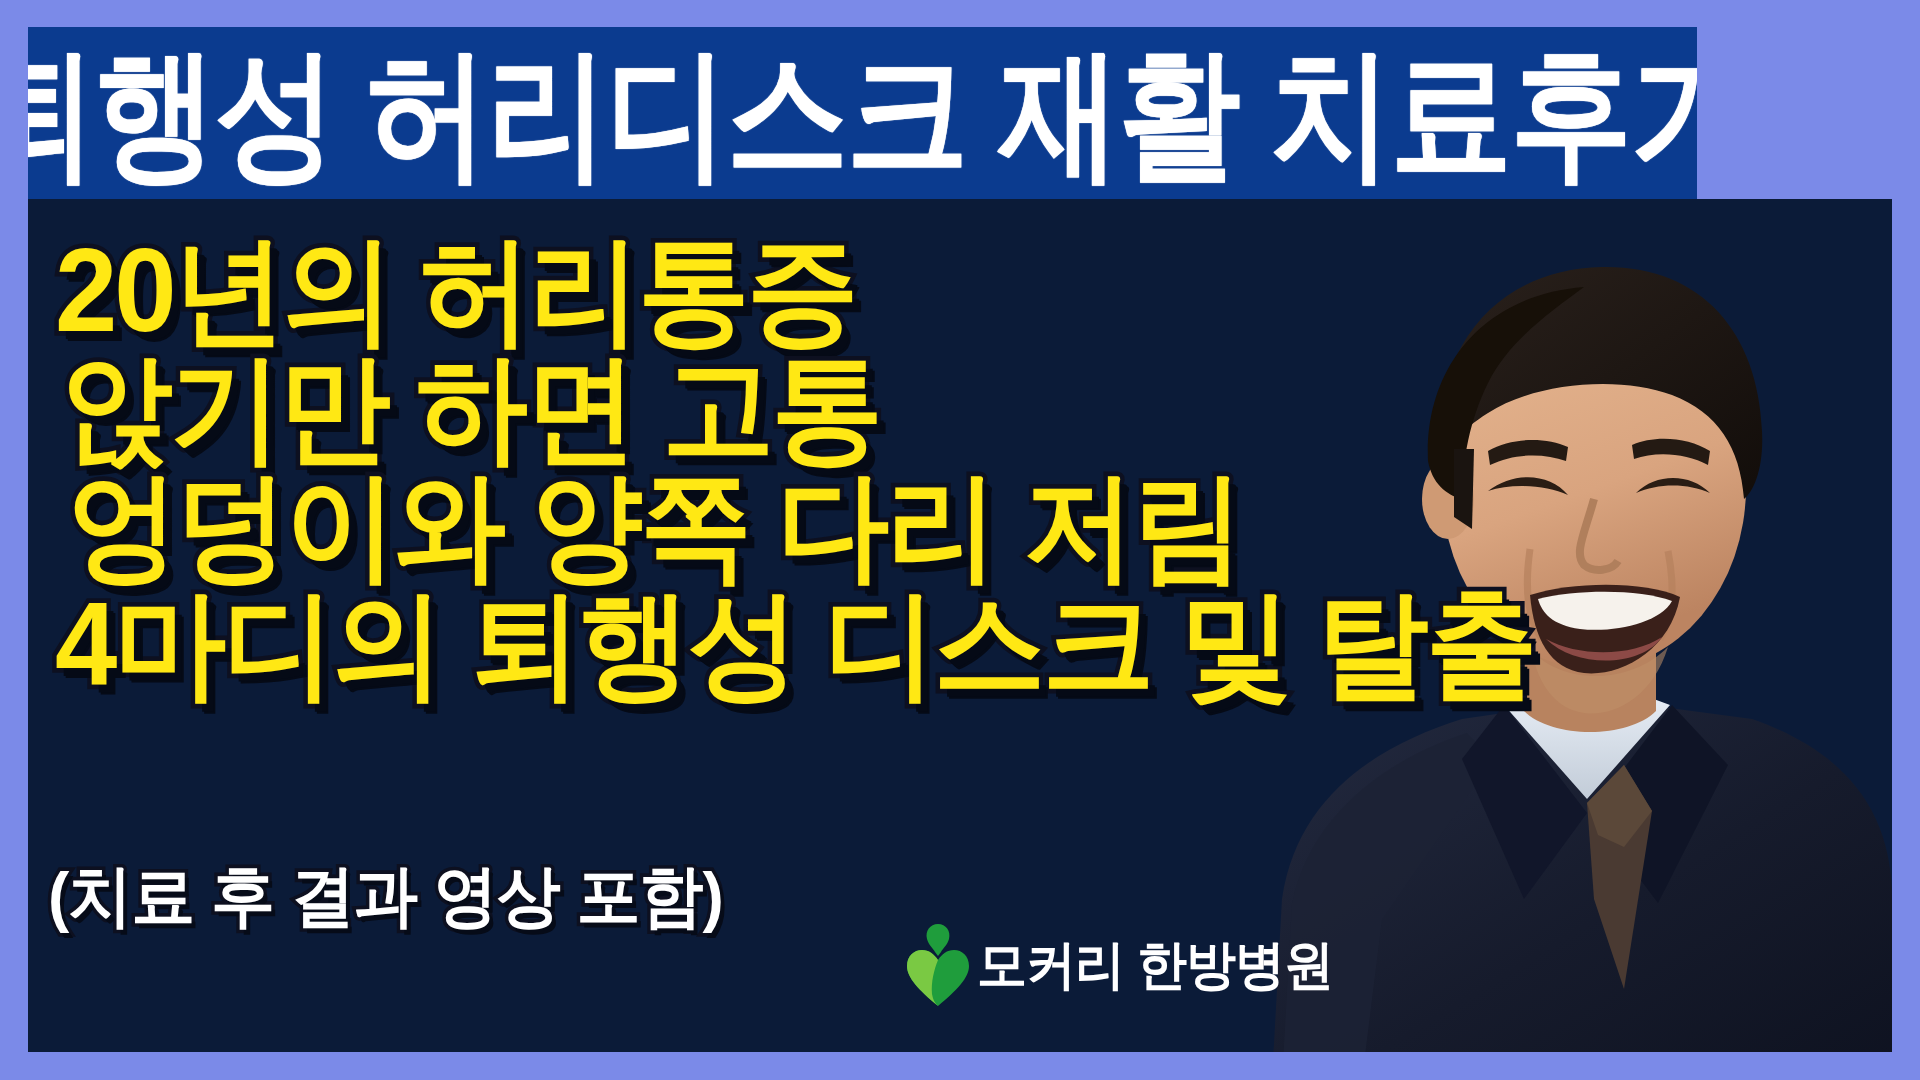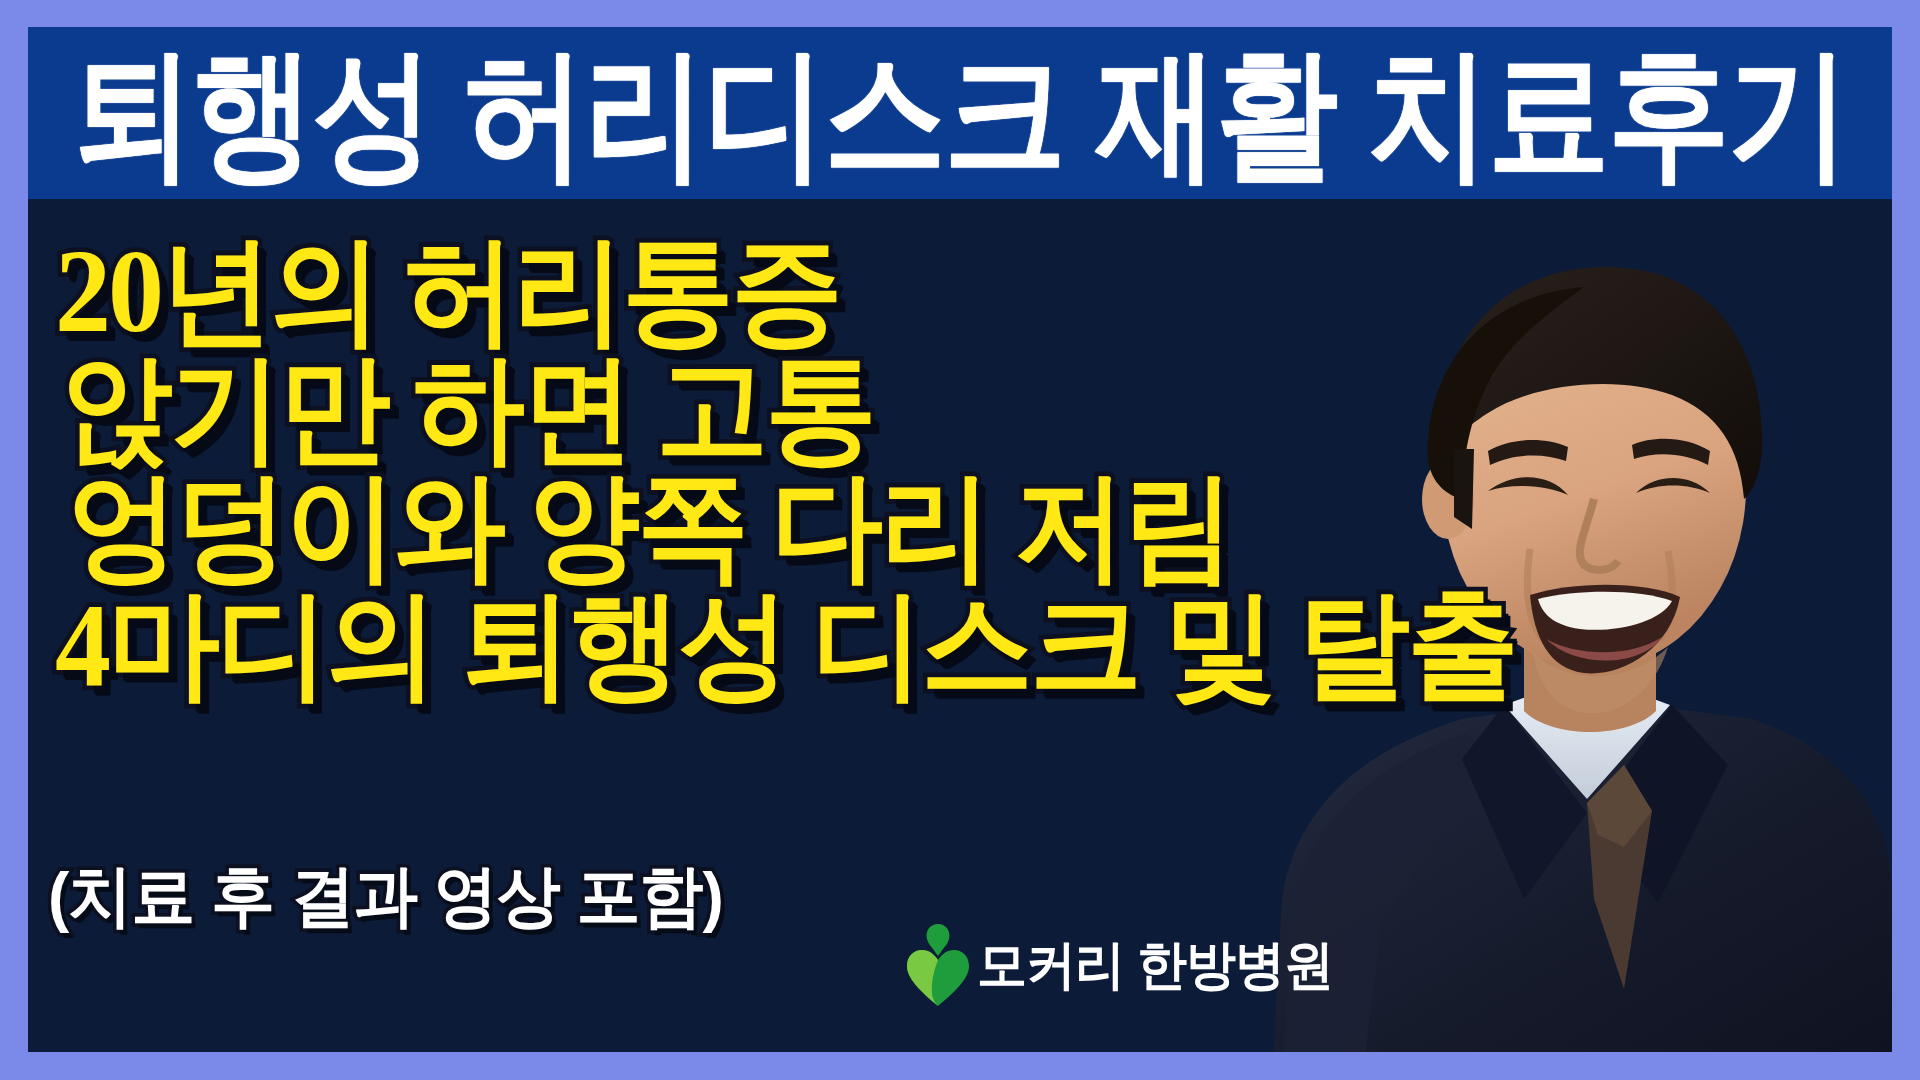--- a/index.html
+++ b/index.html
@@ -21,21 +21,21 @@
     position: absolute;
     inset: 0;
     background: #7b8ae8;
   }
 
   
   .title-banner {
     position: absolute;
     left: 28px;
     top: 27px;
-    width: 1864px;
+    width: 1669px;
     height: 172px;
     background: #0b3b8f;
     display: flex;
     align-items: center;
     justify-content: center;
     overflow: hidden;
     z-index: 5;
   }
   .title-text {
     color: #ffffff;
@@ -72,21 +72,20 @@
   }
   .photo-svg { display: block; }
 
   
   .headline {
     position: absolute;
     left: 55px;
     top: 228px;
     z-index: 6;
     width: 1500px;
-    font-family: Liberation Serif, serif;
   }
   .hl-line {
     color: #ffe814;
     font-weight: 900;
     font-size: 112px;
     line-height: 118px;
     letter-spacing: -3px;
     white-space: nowrap;
     transform: scaleY(1.06);
     transform-origin: left top;

